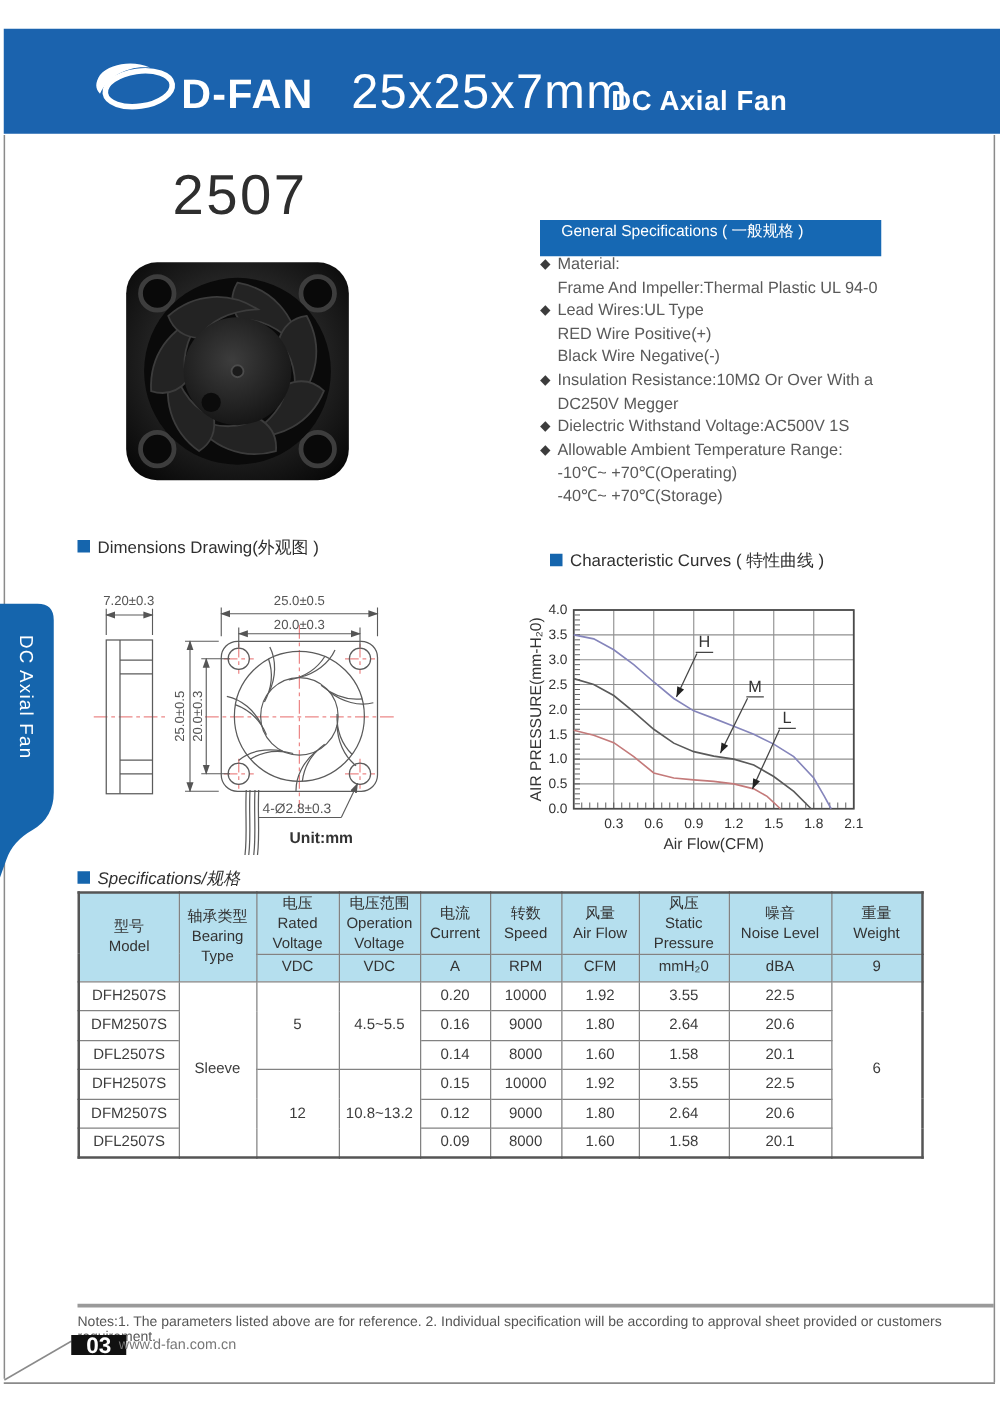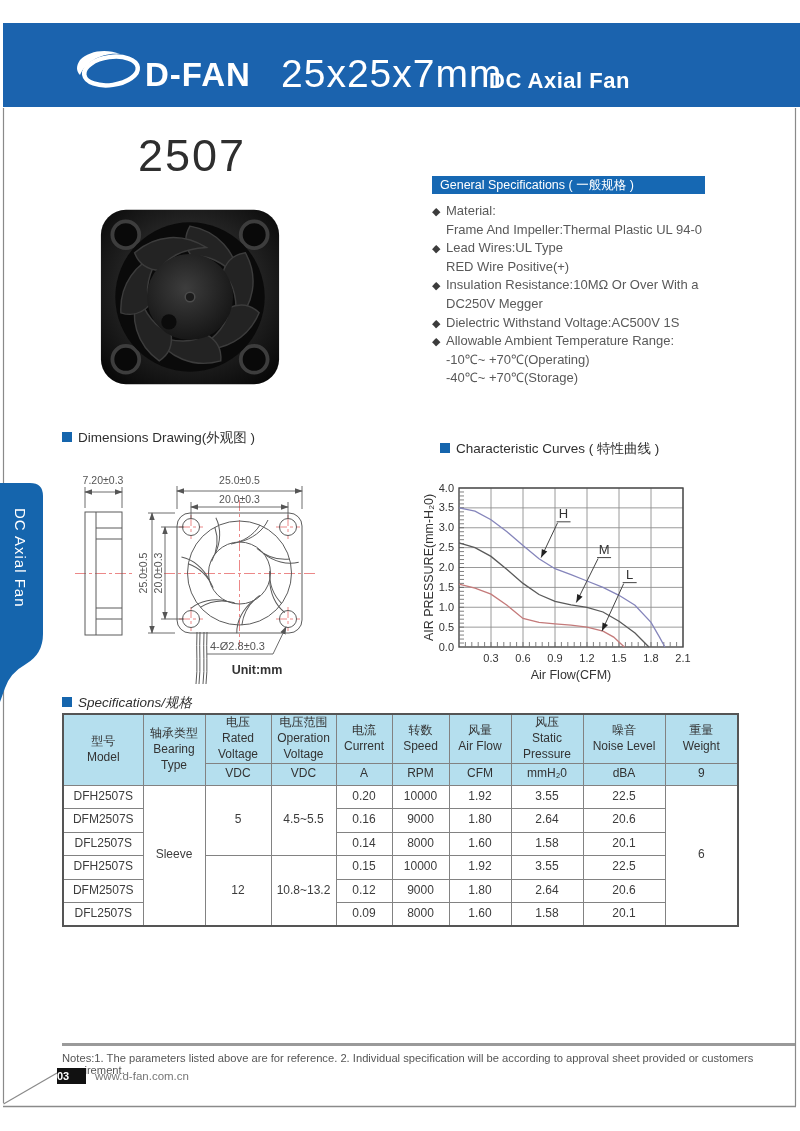--- a/index.html
+++ b/index.html
@@ -14,22 +14,22 @@
   
   .frame{position:absolute;left:0;top:0;width:800px;height:1131px;pointer-events:none;}
   
   .side-tab{position:absolute;left:0;top:482px;width:44px;height:222px;}
   .side-label{position:absolute;left:12px;top:508px;height:170px;color:#fff;font-size:15px;
               writing-mode:vertical-rl;letter-spacing:1px;}
   
   .model-no{position:absolute;left:138px;top:130px;font-size:45px;color:#2e2e2e;letter-spacing:2px;}
   .fan-photo{position:absolute;left:99px;top:206px;width:182px;height:182px;}
   
-  .gs-bar{position:absolute;left:432px;top:176px;width:273px;height:18px;background:#1668b3;
-          color:#fff;font-size:12.5px;line-height:19px;padding-left:8px;box-sizing:border-box;}
+  .gs-bar{position:absolute;left:432px;top:176px;width:273px;height:29px;background:#1668b3;
+          color:#fff;font-size:12.5px;line-height:19px;padding-left:17px;box-sizing:border-box;}
   .gs-list{position:absolute;left:432px;top:202px;width:360px;font-size:13px;color:#595959;}
   .gs-line{display:flex;height:18.6px;line-height:18.6px;}
   .gs-bullet{width:14px;color:#3c3c3c;font-size:11px;}
   
   .sec-h{position:absolute;font-size:13.5px;color:#2f2f2f;}
   .sec-h .sq{display:inline-block;width:10px;height:10px;background:#1565ad;margin-right:6px;}
   
   .dims-svg{position:absolute;left:60px;top:460px;width:340px;height:230px;}
   .chart-svg{position:absolute;left:420px;top:460px;width:380px;height:230px;}
   .tick{font-family:"Liberation Sans",sans-serif;font-size:11px;fill:#333;}
@@ -40,22 +40,22 @@
   
   .spec-table{position:absolute;left:62px;top:713px;width:675px;border-collapse:collapse;
               table-layout:fixed;font-size:12px;color:#3c3c3c;border:2px solid #555;}
   .spec-table th,.spec-table td{border:1px solid #828282;text-align:center;vertical-align:middle;
               padding:0 2px;white-space:pre-line;line-height:1.3;font-weight:400;}
   .spec-table thead th{background:#b5dfee;color:#333;}
   .hrow1{height:49px;} .hrow2{height:22px;border-radius:8px;} .brow{height:23.5px;}
   
   .foot-line{position:absolute;left:62px;top:1043px;width:733px;height:3px;background:#9a9a9a;}
   .notes{position:absolute;left:62px;top:1052px;width:733px;font-size:11.2px;color:#555;}
-  .page-badge{position:absolute;left:57px;top:1068px;width:29px;height:16px;background:#111;color:#fff;
-              font-size:11px;font-weight:700;line-height:16px;}
+  .page-badge{position:absolute;left:57px;top:1068px;width:44px;height:16px;background:#111;color:#fff;
+              font-size:18px;font-weight:700;text-align:center;line-height:16px;}
   .website{position:absolute;left:95px;top:1070px;font-size:11.5px;color:#777;text-align:center;}
 </style>
 </head>
 <body>
 
 <div class="page">
 
   <svg class="frame">
     <line x1="3.5" y1="108" x2="3.5" y2="1103" stroke="#8a8a8a" stroke-width="1.2"></line>
     <line x1="57" y1="1073" x2="3.5" y2="1104" stroke="#8a8a8a" stroke-width="1.2"></line>
@@ -122,20 +122,24 @@
         <span class="gs-bullet"></span>
         <span>Frame And Impeller:Thermal Plastic UL 94-0</span>
       </div>
       <div class="gs-line">
         <span class="gs-bullet">◆</span>
         <span>Lead Wires:UL Type</span>
       </div>
       <div class="gs-line">
         <span class="gs-bullet"></span>
         <span>RED Wire Positive(+)</span>
+      </div>
+      <div class="gs-line">
+        <span class="gs-bullet"></span>
+        <span>Black Wire Negative(-)</span>
       </div>
       <div class="gs-line">
         <span class="gs-bullet">◆</span>
         <span>Insulation Resistance:10MΩ Or Over With a</span>
       </div>
       <div class="gs-line">
         <span class="gs-bullet"></span>
         <span>DC250V Megger</span>
       </div>
       <div class="gs-line">

